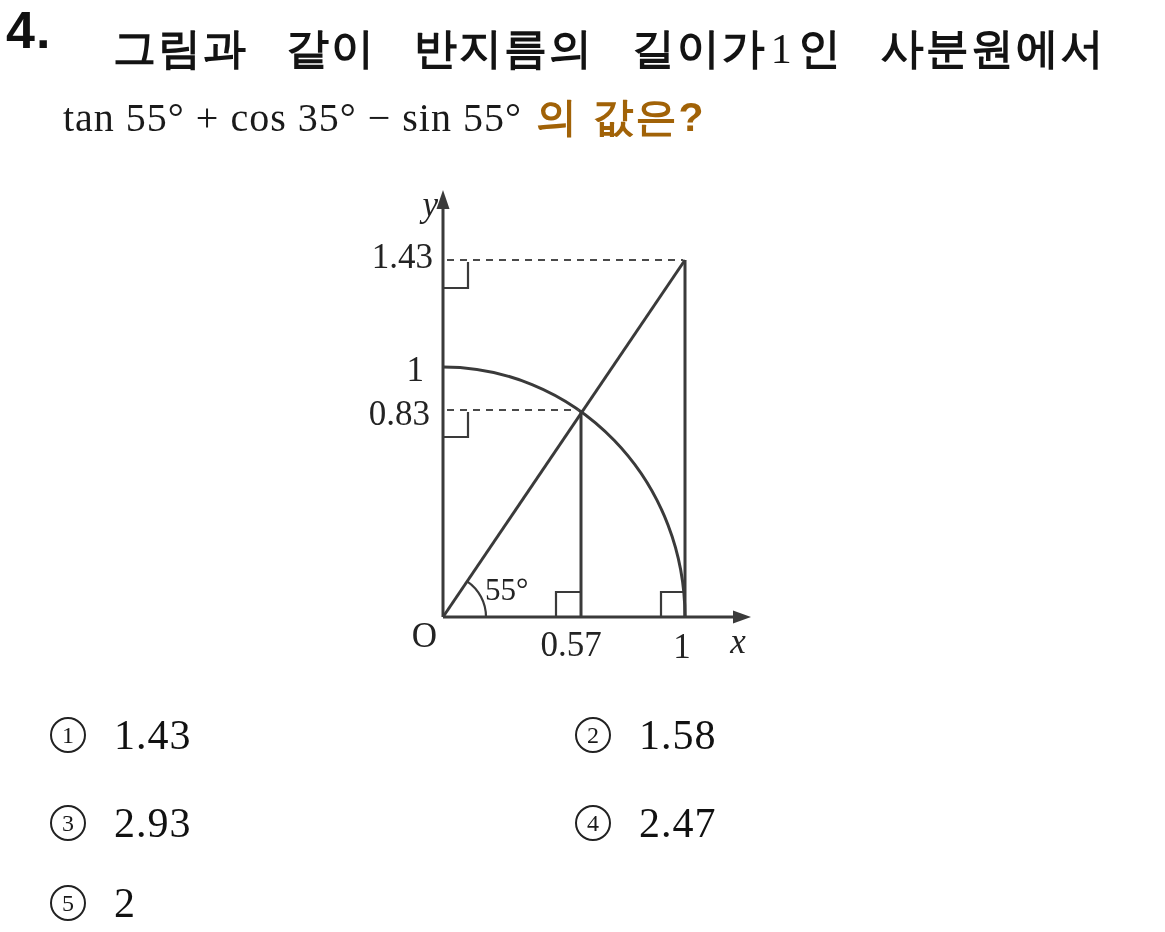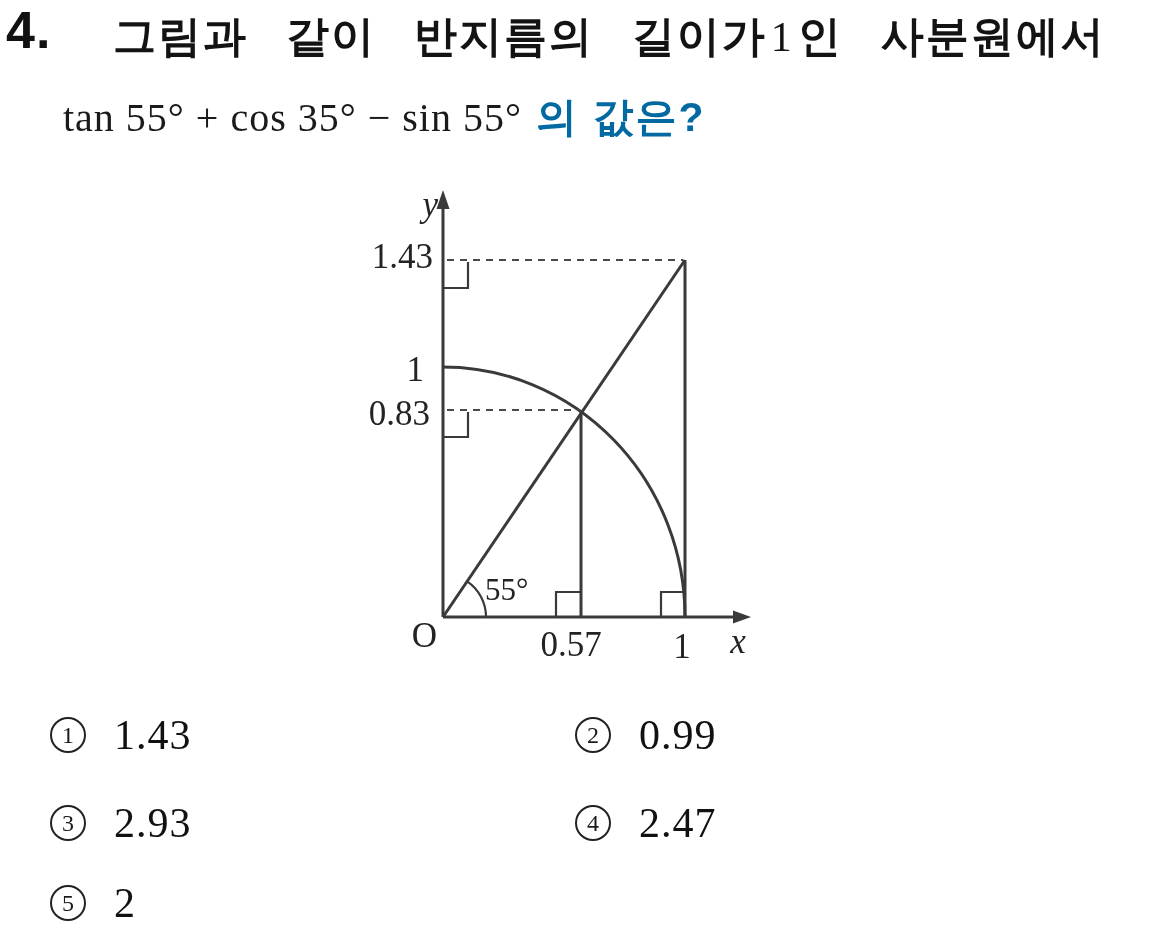--- a/index.html
+++ b/index.html
@@ -16,21 +16,21 @@
   .qnum {
     position: absolute;
     left: 6px; top: 0px;
     font-size: 52px;
     font-weight: 800;
     letter-spacing: 1px;
     color: #111;
   }
   .qline1 {
     position: absolute;
-    left: 113px; top: 8px;
+    left: 113px; top: 20px;
     font-size: 43px;
     font-weight: 700;
     letter-spacing: 2px;
     word-spacing: 24px;
     white-space: nowrap;
     color: #131313;
   }
   .qline1 .radius-num {
     font-family: "Liberation Serif", "DejaVu Serif", serif;
     font-weight: 400;
@@ -48,21 +48,21 @@
     font-weight: 400;
     letter-spacing: 1px;
     color: #1a1a1a;
     text-align: center;
   }
   .qline2 .kor {
     font-size: 41px;
     font-weight: 700;
     letter-spacing: 2px;
     margin-left: 14px;
-    color: #0369a1;
+    color: #a16207;
   }
   
   .diagram {
     position: absolute;
     left: 330px; top: 175px;
     width: 440px; height: 495px;
   }
   .diagram svg { display: block; }
   .dline  { stroke: #3a3a3a; stroke-width: 3;   fill: none; }
   .dthin  { stroke: #3a3a3a; stroke-width: 2.2; fill: none; }
@@ -158,21 +158,21 @@
       <text class="dtext dtext-small" x="485" y="600" text-anchor="start">55°</text>
     </svg>
   </div>
 
   <div class="choice row1 col1">
     <span class="cnum">1</span>
     <span class="cval">1.43</span>
   </div>
   <div class="choice row1 col2">
     <span class="cnum">2</span>
-    <span class="cval">0.99</span>
+    <span class="cval">1.58</span>
   </div>
   <div class="choice row2 col1">
     <span class="cnum">3</span>
     <span class="cval">2.93</span>
   </div>
   <div class="choice row2 col2">
     <span class="cnum">4</span>
     <span class="cval">2.47</span>
   </div>
   <div class="choice row3 col1">

